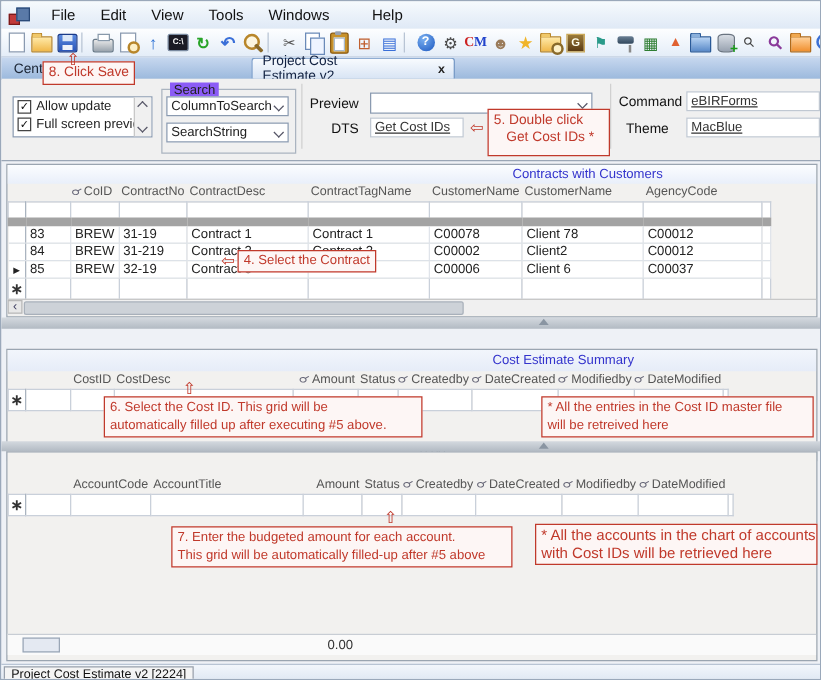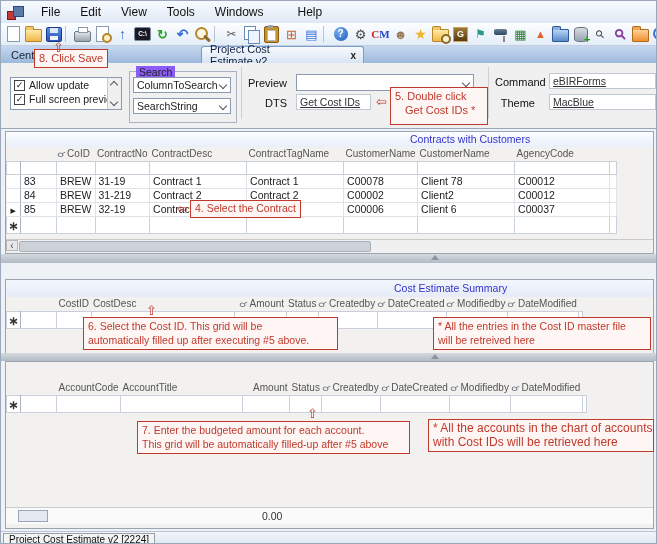--- a/index.html
+++ b/index.html
@@ -110,21 +110,21 @@
   
   .grid{position:absolute;left:4px;width:649px;background:#f2f1ef;border:1px solid #9aa5b1;box-sizing:border-box;overflow:hidden;}
   .gtitle{position:absolute;left:0;top:0;width:100%;height:15px;background:linear-gradient(#fbfdff,#e9effa);}
   .gtitle span{position:absolute;font-size:10.5px;color:#3333cc;}
   table.g{border-collapse:collapse;table-layout:fixed;width:649px;position:absolute;left:0;}
   td{padding:0;overflow:hidden;white-space:nowrap;}
   tr.hdr td{font-size:10px;color:#555;height:14px;padding:0 2px;background:transparent;}
   tr.flt td, tr.new td{background:#fff;border:1px solid #c9d0da;height:12px;}
   tr.r td{background:#fff;border-right:1px solid #e0e4ea;border-bottom:1px solid #dde2e8;
           font-size:10.5px;color:#222;height:13px;padding:0 3px;}
-  tr.r.first td{border-top:1px solid #a3a3a3;}
+  tr.r.first td{border-top:7px solid #a3a3a3;}
   td.rh{background:#f1f1f1;border-right:1px solid #aab4c0 !important;border-bottom:1px solid #cdd4dc;text-align:center;}
   td.amt{text-align:right;}
   .khdr::before{content:"⚲";display:inline-block;transform:rotate(-135deg);font-size:9px;color:#667;margin-right:2px;}
   .rowmark{font-size:7px;color:#222;}
   .newmark{font-size:12px;font-weight:bold;color:#333;line-height:8px;}
   .hscroll{position:absolute;left:0;bottom:1px;height:12px;width:647px;background:#f0f0f0;border-top:1px solid #c8c8c8;}
   .hsbtn{position:absolute;left:0;top:0;width:12px;height:11px;background:#e8e8e8;border:1px solid #b8b8b8;
          font-size:10px;line-height:9px;text-align:center;color:#446;box-sizing:border-box;}
   .hsthumb{position:absolute;left:13px;top:1px;width:350px;height:9px;background:#cdd2d8;border:1px solid #a8b0ba;border-radius:2px;}
   .totalstrip{position:absolute;left:0;width:100%;height:15px;background:#fafafa;border-top:1px solid #c8cdd4;font-size:10.5px;color:#333;}

